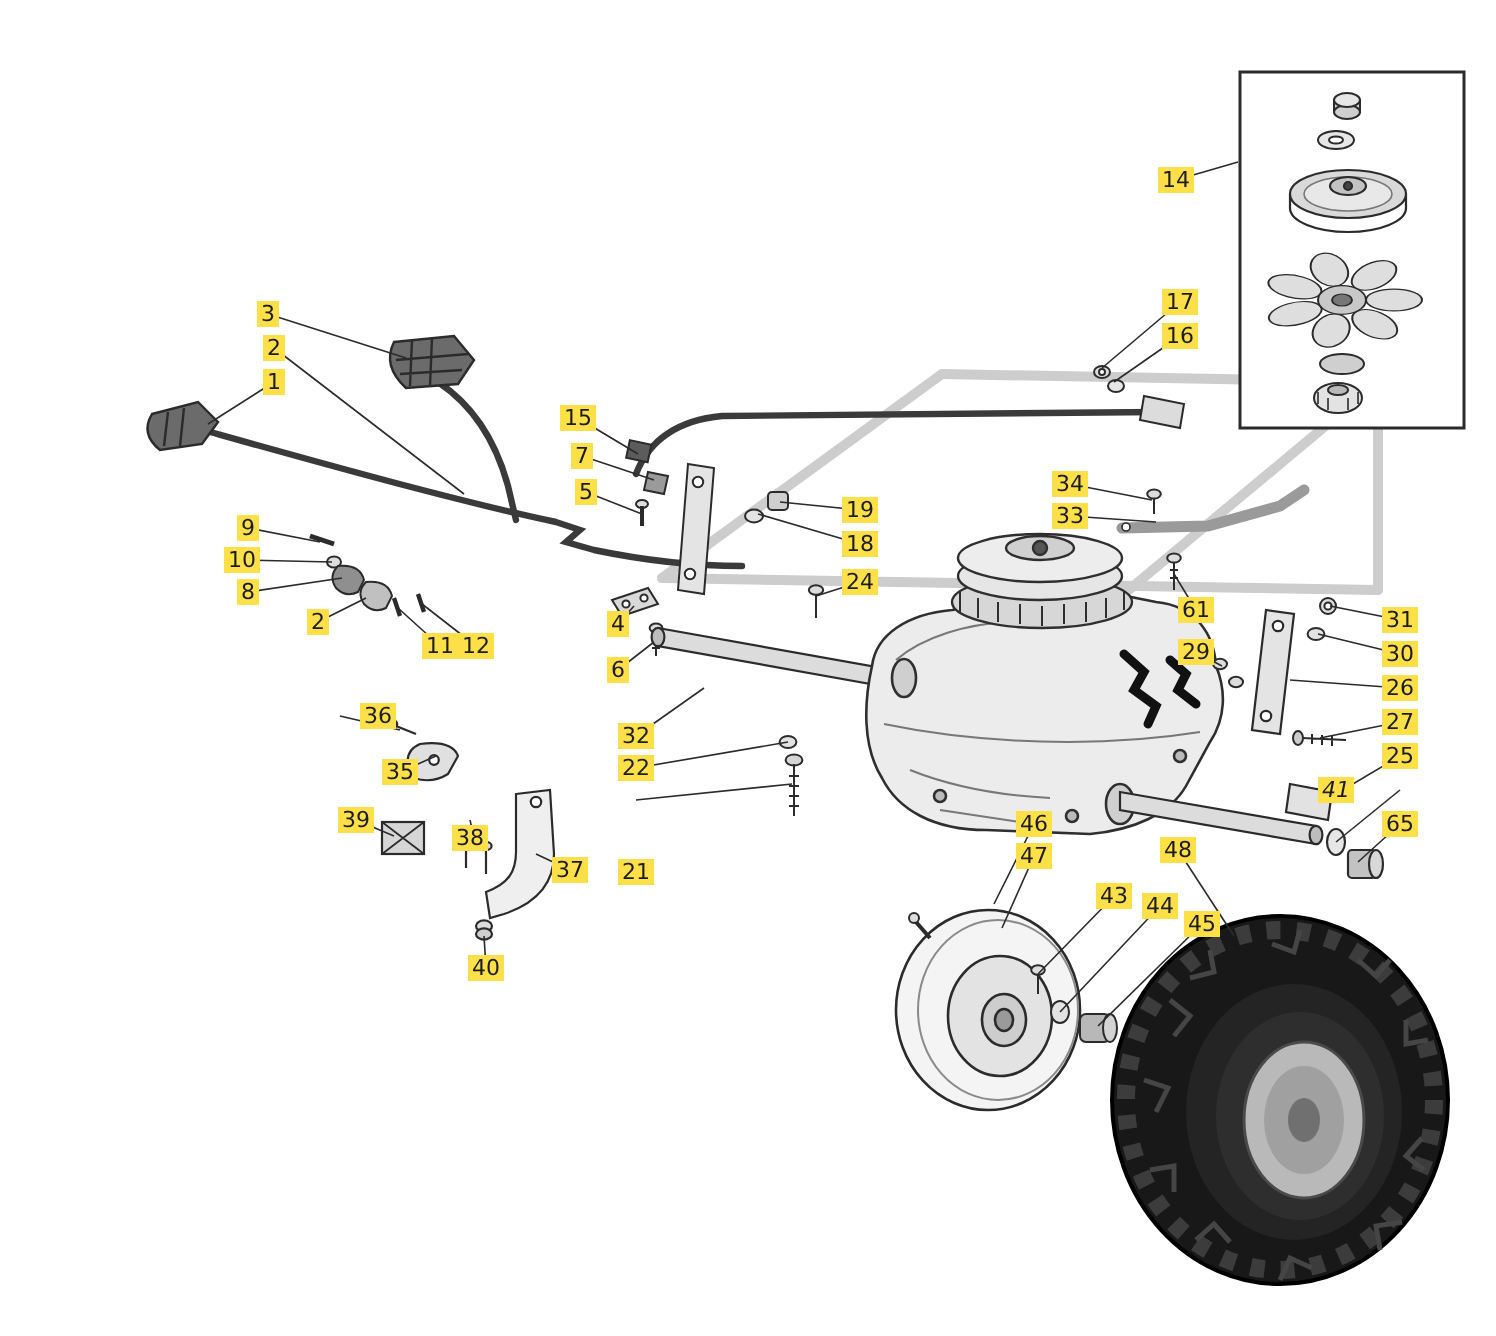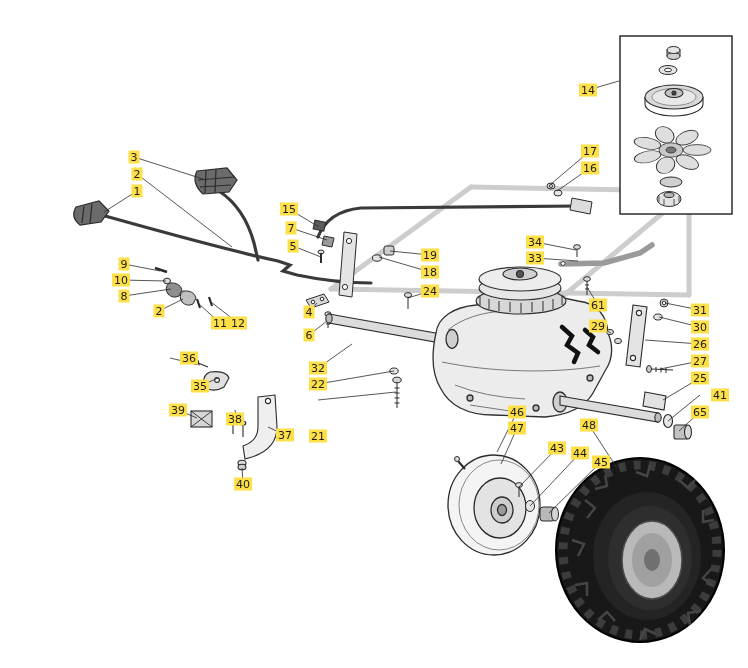--- a/index.html
+++ b/index.html
@@ -349,21 +349,21 @@
       <div class="callout" style="left: 430px; top: 291px; text-align: right;">24</div>
       <div class="callout" style="left: 535px; top: 242px;">34</div>
       <div class="callout" style="left: 535px; top: 258px;">33</div>
       <div class="callout" style="left: 598px; top: 305px;">61</div>
       <div class="callout" style="left: 598px; top: 326px;">29</div>
       <div class="callout" style="left: 700px; top: 310px;">31</div>
       <div class="callout" style="left: 700px; top: 327px;">30</div>
       <div class="callout" style="left: 700px; top: 344px;">26</div>
       <div class="callout" style="left: 700px; top: 361px;">27</div>
       <div class="callout" style="left: 700px; top: 378px;">25</div>
-      <div class="callout" style="left: 720px; top: 395px;">41</div>
+      <div class="callout" style="left: 668px; top: 395px; font-style: italic;">41</div>
       <div class="callout" style="left: 700px; top: 412px;">65</div>
       <div class="callout" style="left: 318px; top: 368px;">32</div>
       <div class="callout" style="left: 318px; top: 384px;">22</div>
       <div class="callout" style="left: 318px; top: 400px; margin-top: 36px;">21</div>
       <div class="callout" style="left: 170px; top: 358px; margin-left: 19px;">36</div>
       <div class="callout" style="left: 200px; top: 386px;">35</div>
       <div class="callout" style="left: 178px; top: 410px;">39</div>
       <div class="callout" style="left: 235px; top: 419px;">38</div>
       <div class="callout" style="left: 285px; top: 435px;">37</div>
       <div class="callout" style="left: 243px; top: 484px;">40</div>

